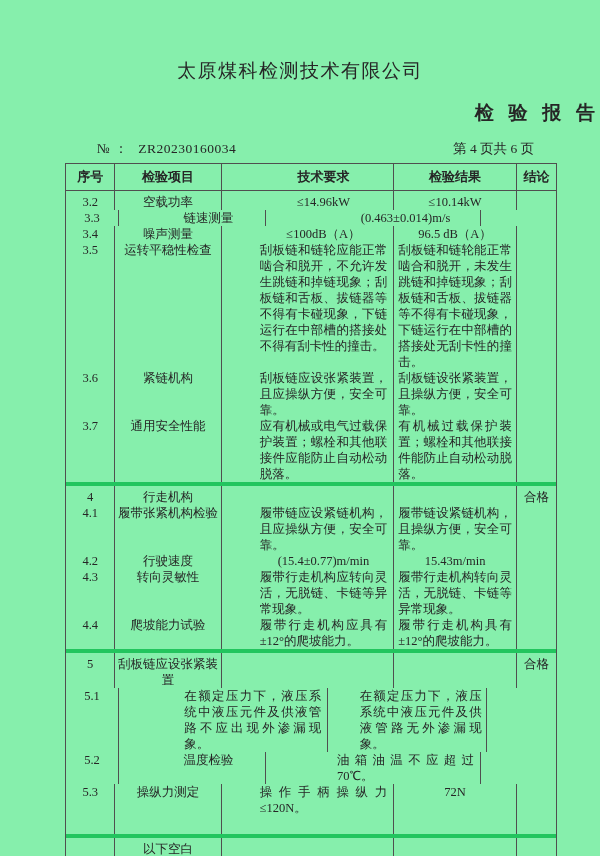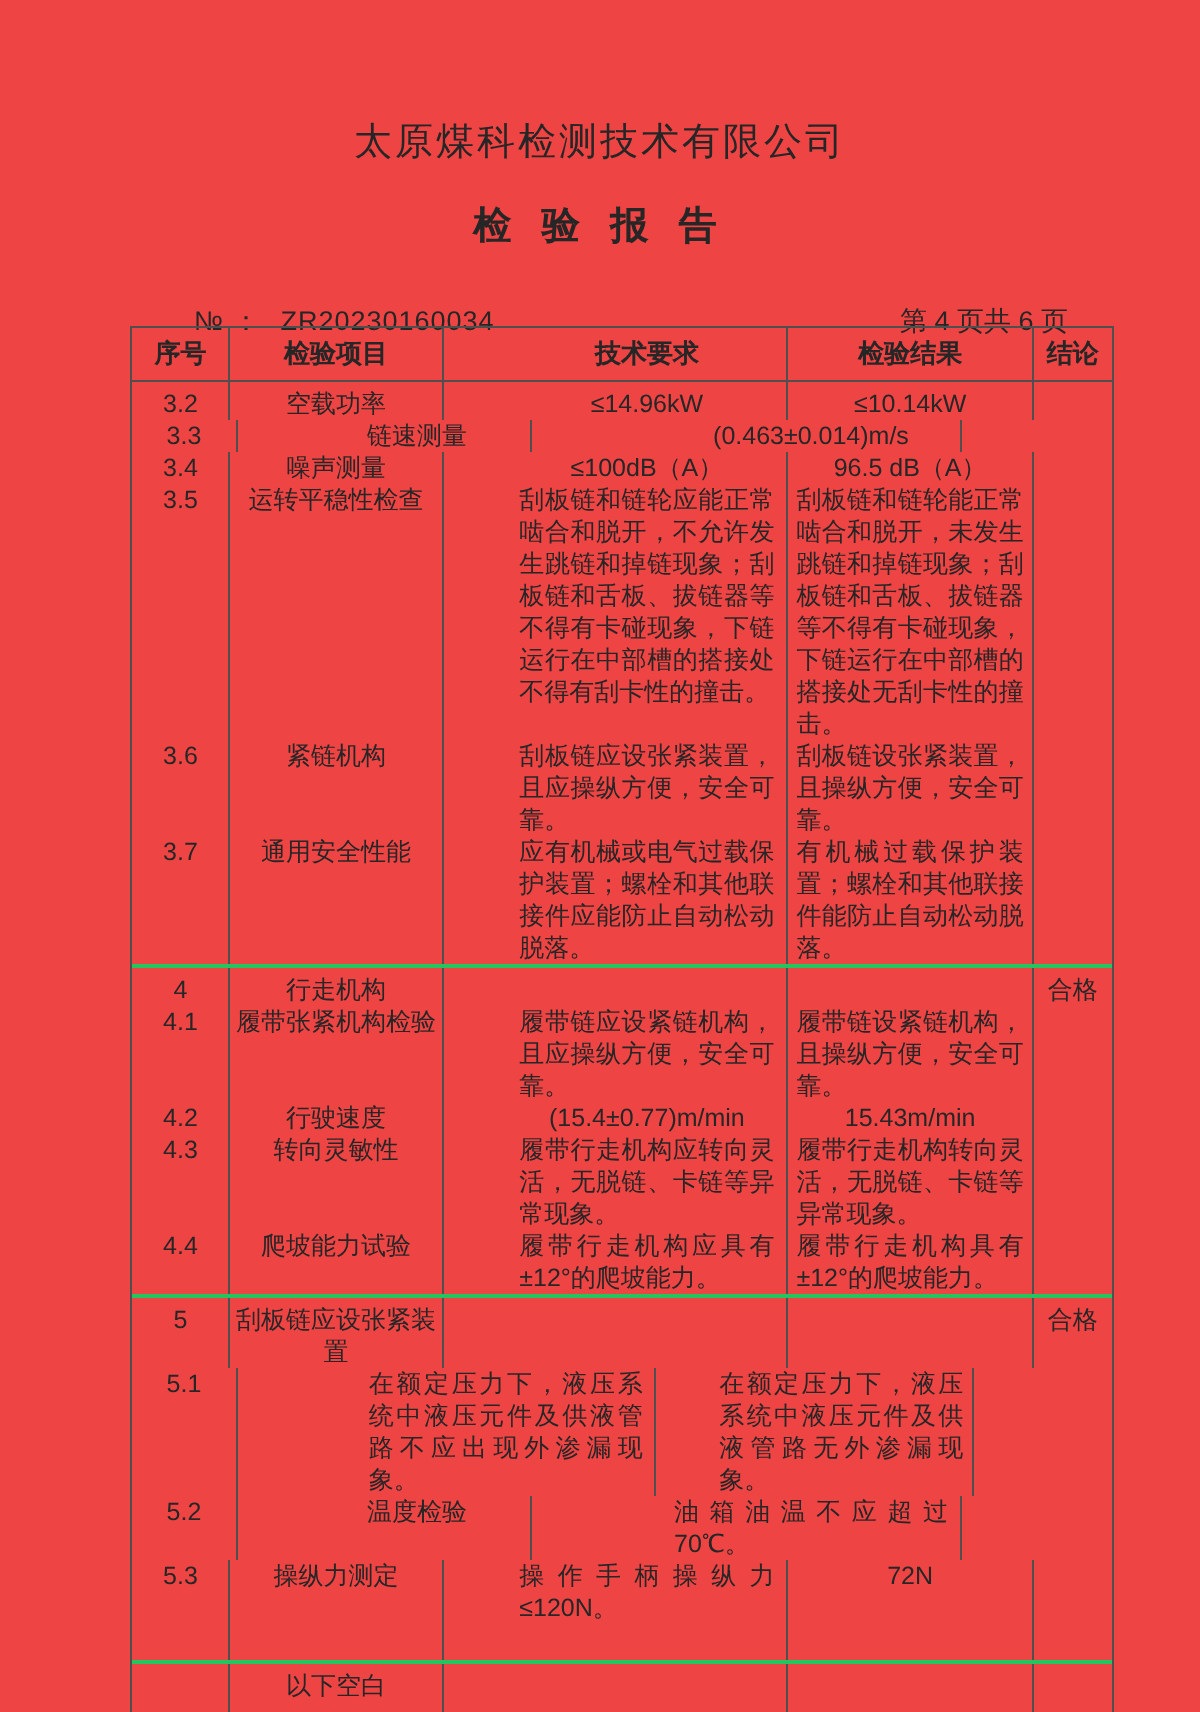--- a/index.html
+++ b/index.html
@@ -2,46 +2,46 @@
 <html><head>
 <meta charset="utf-8">
 <style>
   html, body { margin: 0; padding: 0; }
   body { background: #ffffff; }
 
   .paper {
     position: relative;
     width: 600px;
     height: 856px;
-    background: #ef4444;
-    font-family: Liberation Sans, sans-serif;
+    background: #86efac;
+    font-family: Liberation Serif, serif;
     color: #262626;
     overflow: hidden;
   }
 
   .company {
     text-align: center;
     padding-top: 58px;
     font-size: 19px;
     letter-spacing: 1.5px;
   }
 
   .doc-title {
-    text-align: center;
+    text-align: right;
     margin-top: 16px;
     font-size: 19px;
     font-weight: bold;
     letter-spacing: 5px;
   }
 
   .info-line {
     display: flex;
     justify-content: space-between;
     align-items: baseline;
-    margin: 26px 66px 0 97px;
+    margin: 14px 66px 0 97px;
     font-size: 13.5px;
   }
   .report-no { letter-spacing: 0.5px; }
   .report-no .no-label { margin-right: 10px; }
 
   .rtable {
     position: absolute;
     left: 65px;
     top: 163px;
     width: 490px;
@@ -60,21 +60,21 @@
   .c5 { width: 42px;  text-align: center; }
 
   .thead {
     border-bottom: 1px solid #4f4f4f;
     font-weight: 600;
     font-size: 13px;
   }
   .thead .c { padding-top: 5px; padding-bottom: 5px; }
   .thead .c3, .thead .c4 { text-align: center; }
 
-  .section { border-bottom: 2px solid #22c55e; }
+  .section { border-bottom: 4px solid #22c55e; }
   .section:last-child { border-bottom: none; }
   .section > .trow:first-child > .c { padding-top: 3px; }
 
   .val { text-align: center; }
   .par { text-align: justify; }
 
   .spacer-row .c { min-height: 18px; }
   .tall-row .c  { min-height: 75px; padding-top: 4px; }
 </style>
 </head>

